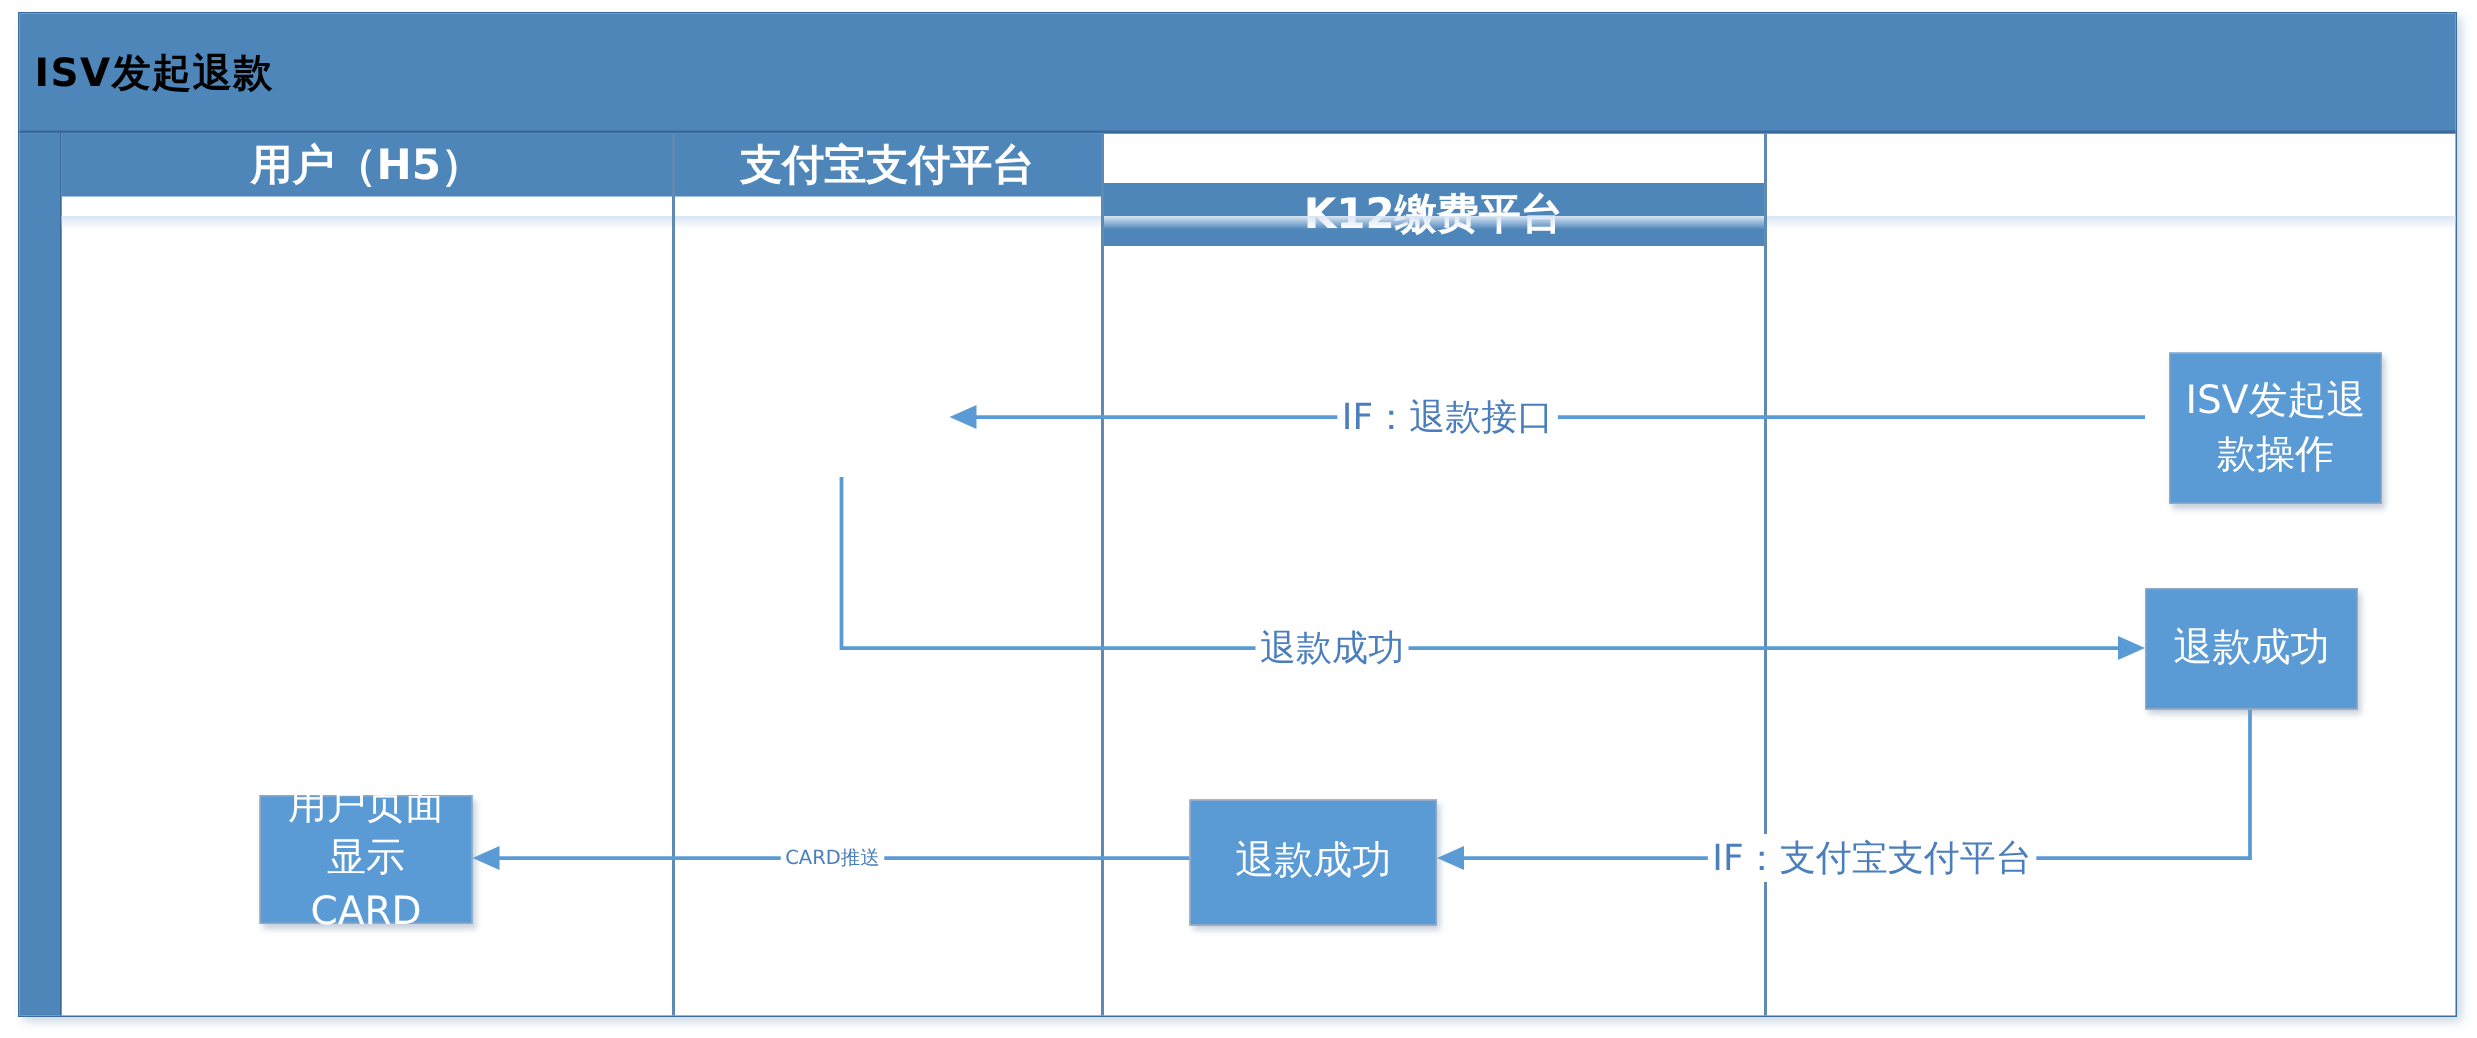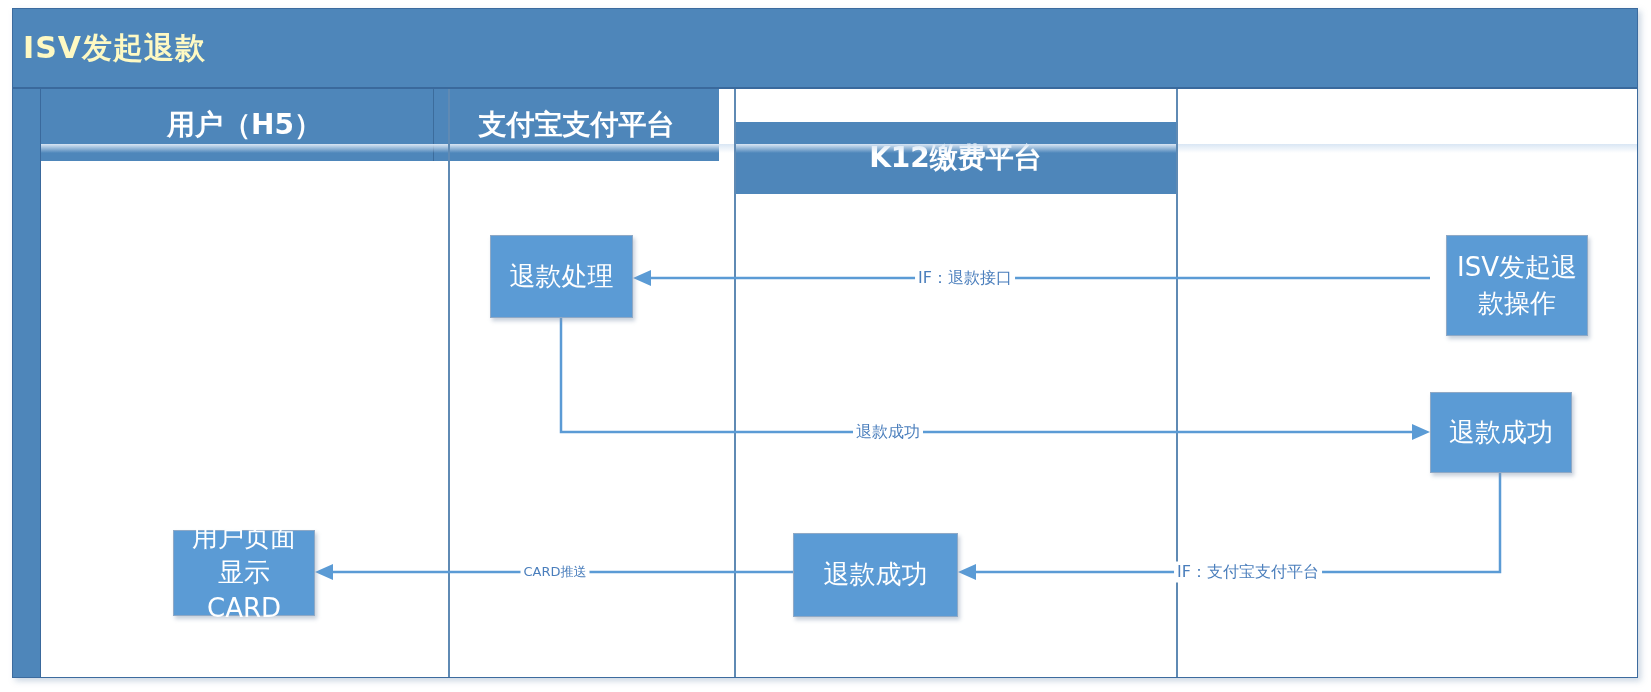--- a/index.html
+++ b/index.html
@@ -17,36 +17,36 @@
   .pool{
     position:absolute;left:12px;top:8px;width:1626px;height:670px;
     background:#fff;border:1px solid var(--pool-border);
     box-shadow:3px 3px 6px rgba(110,140,175,.35);
   }
   .title-bar{
     position:absolute;left:0;top:0;right:0;height:80px;
     background:var(--header-fill);border-bottom:2px solid #3a699c;
     display:flex;align-items:center;padding-left:10px;
   }
-  .title-bar span{color:#fef9c3;font-size:30px;font-weight:bold;letter-spacing:1px;}
+  .title-bar span{color:#000000;font-size:26px;font-weight:bold;letter-spacing:1px;}
 
   .pool-sidebar{
     position:absolute;left:0;top:80px;bottom:0;width:28px;
     background:var(--header-fill);border-right:1px solid #3a699c;
   }
 
   .lane-header{
-    position:absolute;top:80px;height:72px;
+    position:absolute;top:80px;height:42px;
     background:var(--header-fill);
     display:flex;align-items:center;justify-content:center;
     color:#fff;font-size:28px;font-weight:bold;
     border-left:1px solid rgba(30,60,100,.35);
   }
   .lh-1{left:28px;width:407px;border-left:none;}
-  .lh-2{left:420px;width:286px;}
+  .lh-2{left:435px;width:286px;}
   .lh-3{left:721px;width:442px;margin-top:33px;}
   .lh-4{left:1163px;width:463px;}
 
   .header-shadow{
     position:absolute;left:28px;right:0;top:135px;height:9px;
     background:linear-gradient(#d9e6f4,rgba(255,255,255,0));
     pointer-events:none;
   }
 
   .lane-divider{
@@ -68,21 +68,21 @@
   }
   .n-refund-process{left:490px;top:235px;width:143px;height:83px;}
   .n-isv-initiate{left:1430px;top:235px;width:142px;height:101px;margin-left:16px;}
   .n-refund-success-isv{left:1430px;top:392px;width:142px;height:81px;}
   .n-refund-success-k12{left:793px;top:533px;width:165px;height:84px;}
   .n-user-page-card{left:173px;top:530px;width:142px;height:86px;}
 
   .edge-label{
     position:absolute;z-index:5;transform:translate(-50%,-50%);
     background:#fff;color:var(--label-text);
-    font-size:16px;white-space:nowrap;padding:0 3px;
+    font-size:24px;white-space:nowrap;padding:0 3px;
   }
   .el-refund-api{left:965px;top:278px;}
   .el-refund-success{left:888px;top:432px;}
   .el-bill-sync{left:1248px;top:572px;}
   .el-card-push{left:555px;top:572px;font-size:13px;}
 </style>
 </head>
 <body>
 
 <div class="page">
@@ -113,21 +113,20 @@
     <path d="M561 318 V 432 H 1414"></path>
     <polygon points="1430,432 1412,424 1412,440"></polygon>
 
     <path d="M1500 473 V 572 H 974"></path>
     <polygon points="958,572 976,564 976,580"></polygon>
 
     <path d="M793 572 H 331"></path>
     <polygon points="315,572 333,564 333,580"></polygon>
   </svg>
 
-  <div class="node n-refund-process">退款处理</div>
   <div class="node n-isv-initiate">ISV发起退款操作</div>
   <div class="node n-refund-success-isv">退款成功</div>
   <div class="node n-refund-success-k12">退款成功</div>
   <div class="node n-user-page-card">用户页面显示CARD</div>
 
   <div class="edge-label el-refund-api">IF：退款接口</div>
   <div class="edge-label el-refund-success">退款成功</div>
   <div class="edge-label el-bill-sync">IF：支付宝支付平台</div>
   <div class="edge-label el-card-push">CARD推送</div>
 </div>

